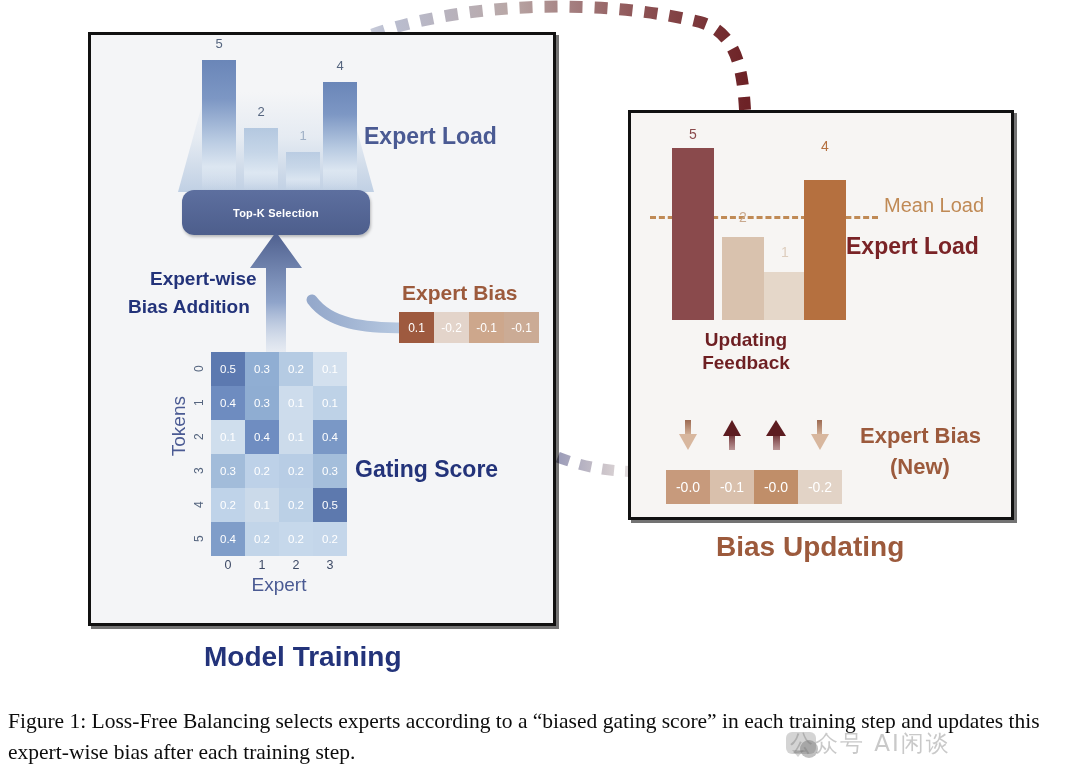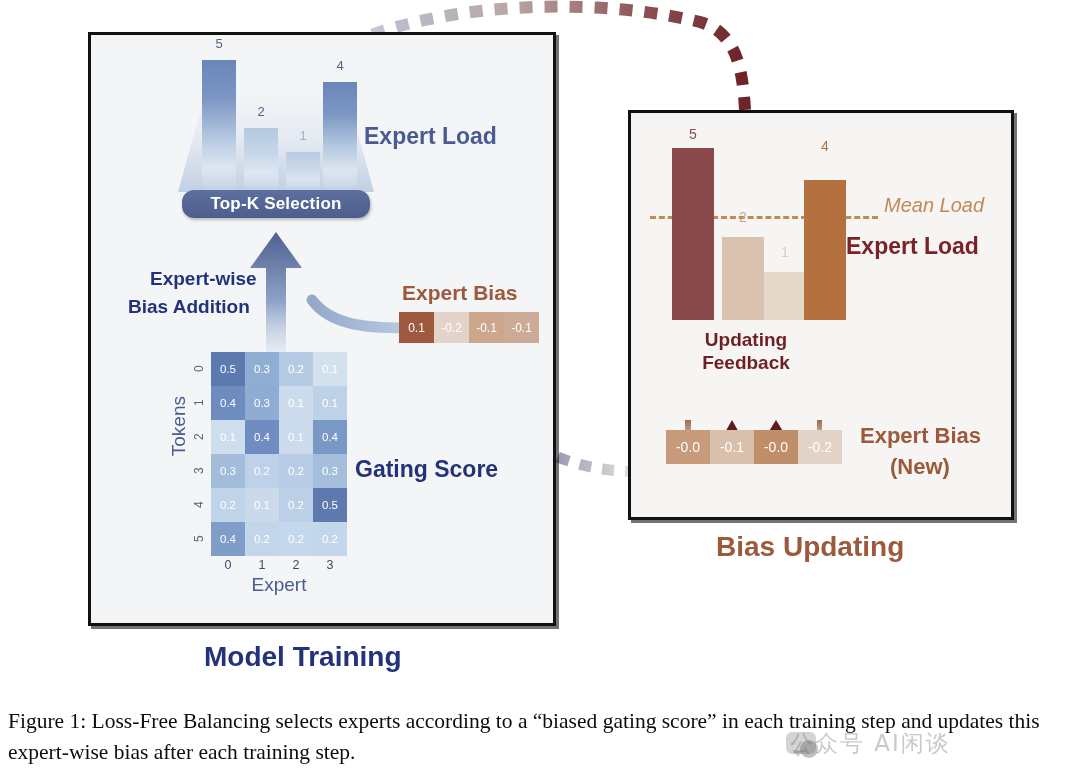--- a/index.html
+++ b/index.html
@@ -29,21 +29,21 @@
 
   
   .t { position: absolute; white-space: pre; line-height: 1.12; }
   .navy  { color: #23337a; }
   .navy2 { color: #4a5a93; }
   .brown { color: #9c5a3c; }
   .darkred { color: #7a2326; }
   .tan   { color: #c08a55; }
 
   .bold { font-weight: bold; }
-  .ital { font-style: italic; }
+  .ital { }
 
   
   #left-load { position: absolute; left: 198px; top: 55px; width: 150px; height: 135px; }
   .lbar {
     position: absolute; bottom: 0;
     background: linear-gradient(to bottom, #6a86b8 0%, #7d97c4 30%, #b9cbe2 62%, #dce6f1 82%, rgba(244,245,247,0) 100%);
   }
   .lbar.pale {
     background: linear-gradient(to bottom, #b4c8e0 0%, #c6d6e8 40%, #dde7f2 72%, rgba(244,245,247,0) 100%);
   }
@@ -55,25 +55,25 @@
   
   #left-funnel {
     position: absolute; left: 178px; top: 92px; width: 196px; height: 100px;
     background: linear-gradient(to bottom, rgba(186,205,228,0) 0%, rgba(186,205,228,0.25) 45%, rgba(160,185,216,0.62) 100%);
     clip-path: polygon(14% 0%, 86% 0%, 100% 100%, 0% 100%);
     pointer-events: none;
   }
 
   
   #topk {
-    position: absolute; left: 182px; top: 190px; width: 188px; height: 28px;
+    position: absolute; left: 182px; top: 190px; width: 188px; height: 45px;
     background: linear-gradient(to bottom, #5d6f9f 0%, #4d5e8c 100%);
     border-radius: 12px;
     box-shadow: 1px 2px 3px rgba(0,0,0,0.25);
-    color: #ffffff; font-size: 17px; font-weight: bold;
+    color: #ffffff; font-size: 11px; font-weight: bold;
     display: flex; align-items: center; justify-content: center;
     letter-spacing: .2px;
     text-align: right;
   }
 
   
   #up-arrow { position: absolute; left: 248px; top: 232px; width: 56px; height: 128px; }
 
   
   #heat { position: absolute; left: 211px; top: 352px; width: 136px; height: 204px; }
@@ -124,21 +124,21 @@
     position: absolute; left: 658px; top: 320px; width: 176px; height: 106px;
     background: linear-gradient(to bottom, #9c4f22 0%, #b5seventy 0%, #b06f3f 28%, #d8b59b 62%, rgba(247,245,243,0) 100%);
     clip-path: polygon(0% 0%, 100% 0%, 88% 100%, 12% 100%);
   }
   #feedback-text {
     position: absolute; left: 658px; top: 328px; width: 176px;
     text-align: center; font-size: 19px; font-weight: bold; color: #6e1f22;
     line-height: 1.22;
   }
   
-  #bias-right { position: absolute; left: 666px; top: 430px; display: flex; }
+  #bias-right { position: absolute; left: 666px; top: 470px; display: flex; }
   .nbcell {
     width: 44px; height: 34px;
     display: flex; align-items: center; justify-content: center;
     color: #ffffff; font-size: 14px;
   }
   #bias-arrows { position: absolute; left: 666px; top: 420px; width: 176px; height: 32px; }
 
   
   #cap {
     position: absolute; left: 8px; top: 706px; width: 1064px;

